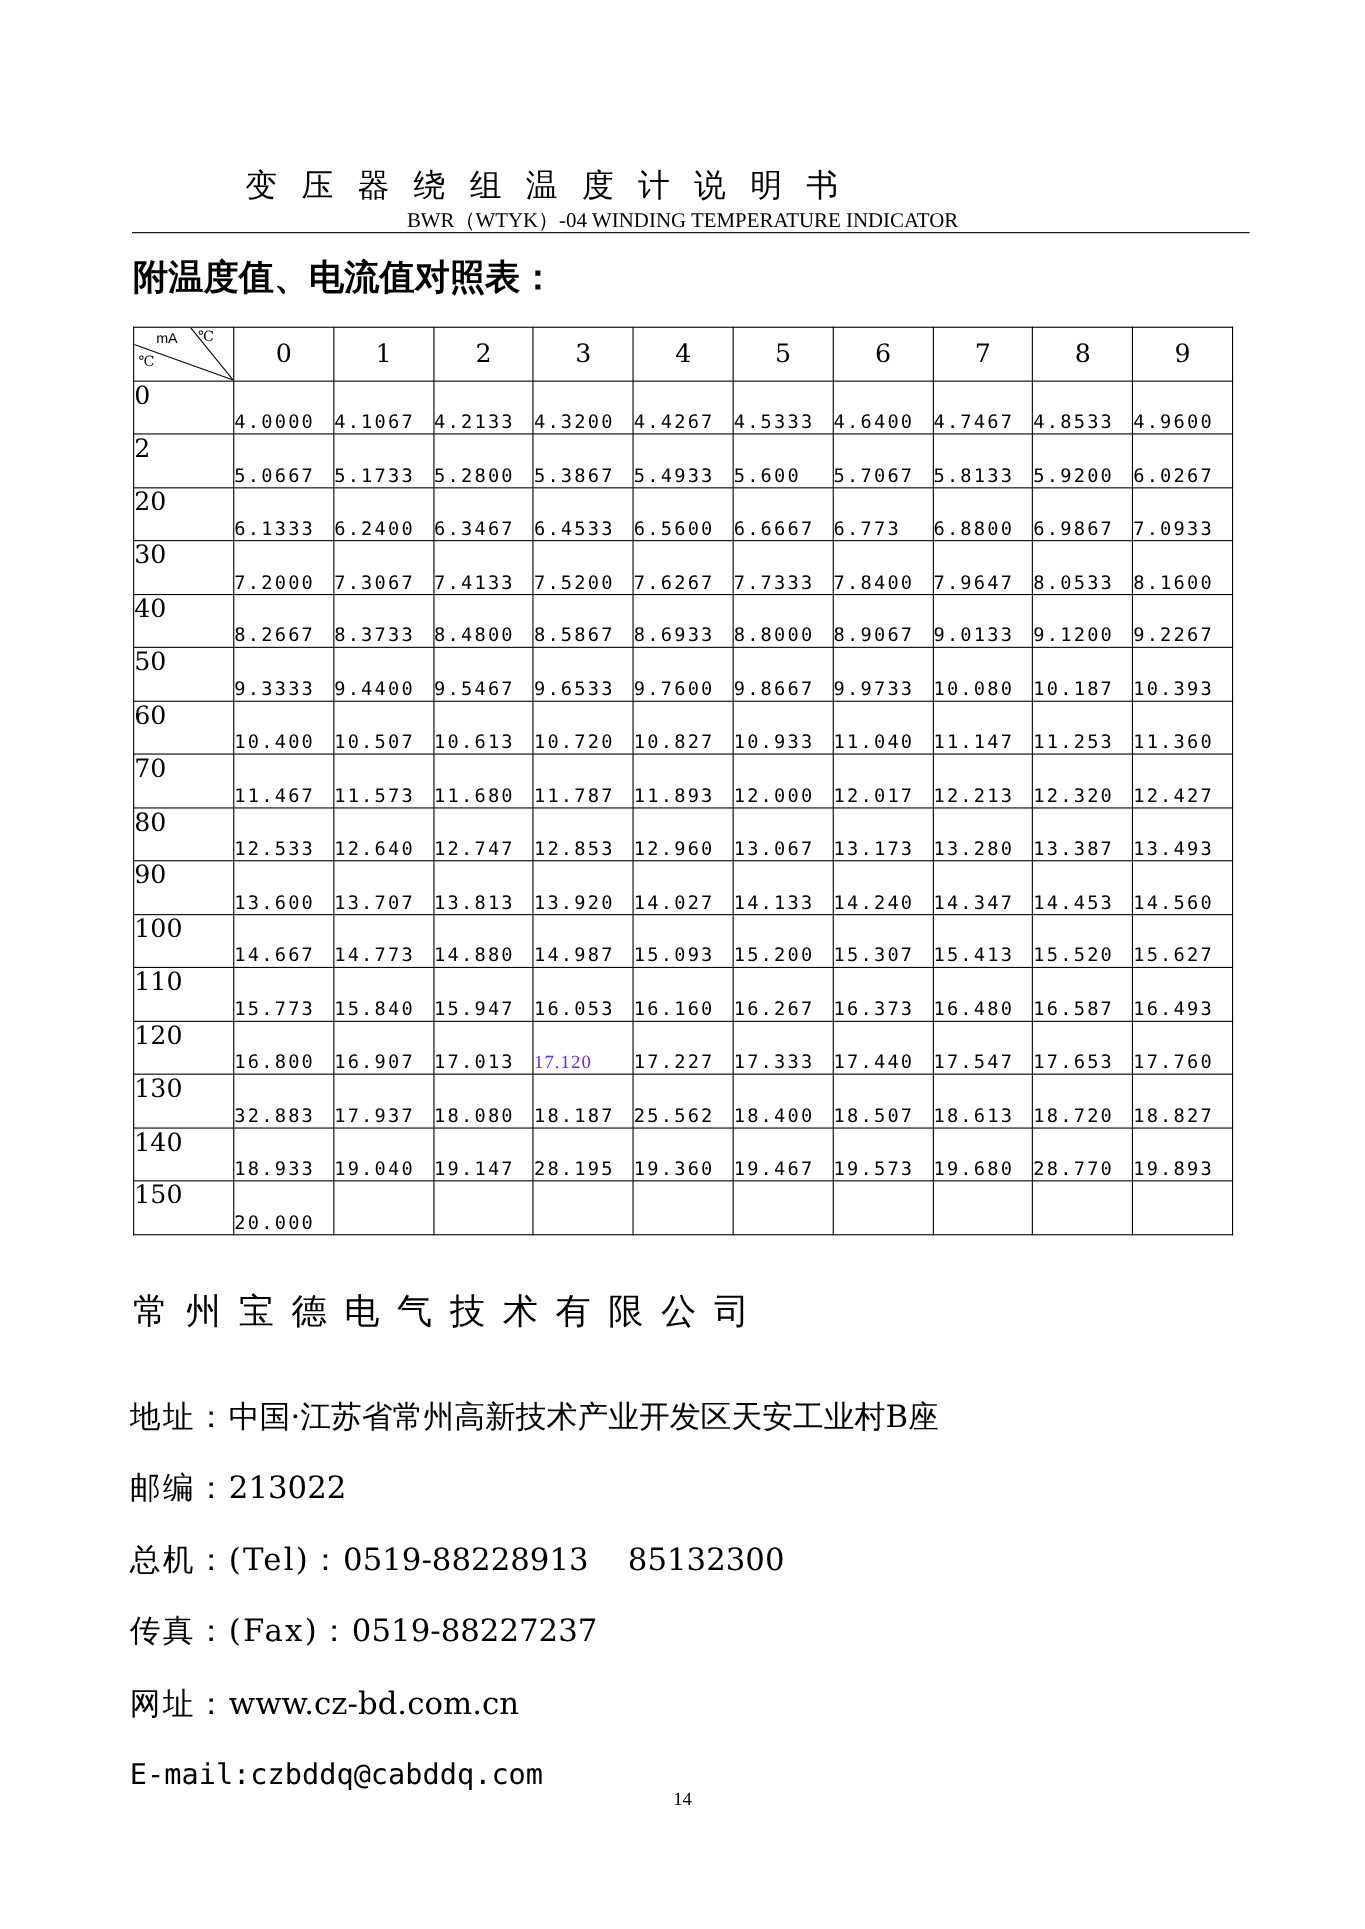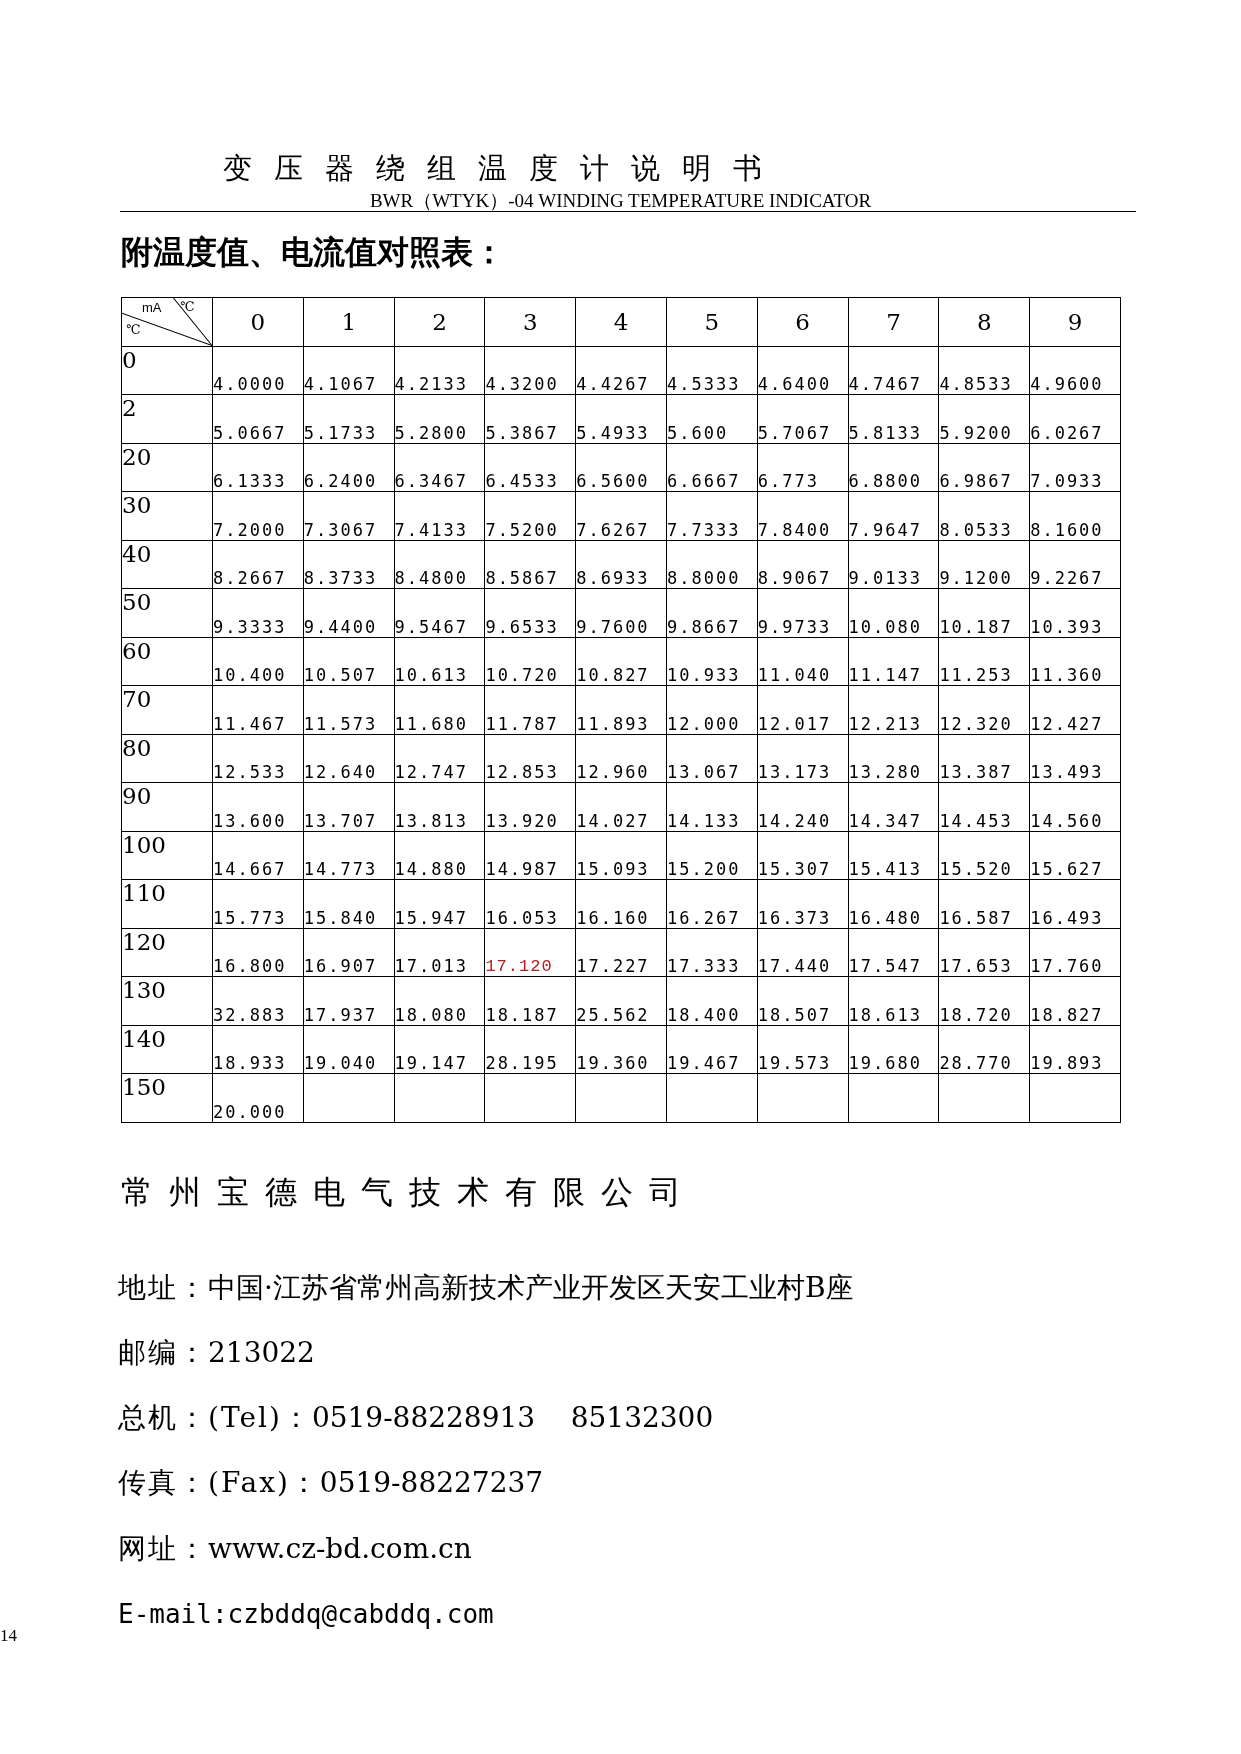--- a/index.html
+++ b/index.html
@@ -6,30 +6,30 @@
   body { width: 1241px; height: 1754px; position: relative; overflow: hidden; color: #000; font-family: "DejaVu Serif", serif; }
   .doc-title { position: absolute; top: 150px; left: 0; width: 1007px; text-align: center; font-size: 29px; letter-spacing: 22px; font-family: "DejaVu Serif", serif; line-height: 36px; }
   .doc-subtitle { position: absolute; top: 190px; left: 0; width: 1241px; text-align: center; font-size: 19px; font-family: "Liberation Serif", serif; line-height: 22px; }
   .header-rule { position: absolute; top: 211px; left: 120px; width: 1016px; height: 0; border-top: 1.5px solid #000; }
   .section-title { position: absolute; top: 232px; left: 121px; font-size: 32px; font-weight: bold; font-family: "DejaVu Sans", sans-serif; line-height: 40px; }
   table.ref-table { position: absolute; top: 297px; left: 121px; width: 1000px; border-collapse: collapse; table-layout: fixed; }
   table.ref-table td, table.ref-table th { border: 1.5px solid #000; padding: 0; height: 47.5px; font-weight: normal; }
   table.ref-table th { font-family: "DejaVu Serif", serif; font-size: 23px; text-align: center; }
   td.row-head { font-family: "DejaVu Serif", serif; font-size: 23px; text-align: left; padding-left: 14px; vertical-align: top; padding-top: 6px; }
   td.val { font-family: "DejaVu Sans Mono", monospace; font-size: 17px; letter-spacing: 2px; text-align: left; padding-left: 4px; vertical-align: bottom; padding-bottom: 6px; white-space: nowrap; }
-  td.val.alt { font-family: Liberation Mono, monospace; color: #b91c1c; letter-spacing: 1px; }
+  td.val.alt { font-family: Liberation Serif, serif; color: #6d28d9; letter-spacing: 1px; }
   th.corner { position: relative; overflow: hidden; }
   th.corner svg { position: absolute; left: 0; top: 0; width: 100%; height: 100%; }
   .corner-ma { position: absolute; left: 20px; top: 2px; font-size: 13px; font-family: Liberation Sans, sans-serif; }
   .corner-c1 { position: absolute; left: 58px; top: 1px; font-size: 13px; font-family: "DejaVu Serif", serif; }
   .corner-c2 { position: absolute; left: 4px; top: 24px; font-size: 13px; font-family: "DejaVu Serif", serif; }
   .company-name { position: absolute; top: 1170px; left: 121px; font-size: 32px; font-family: "DejaVu Sans", sans-serif; letter-spacing: 16px; line-height: 44px; }
   .info-line { position: absolute; left: 118px; font-size: 28px; font-family: "DejaVu Serif", serif; line-height: 36px; white-space: pre; margin-top: 33px; }
   .info-line .lbl { letter-spacing: 2px; }
-  .page-number { position: absolute; top: 1626px; left: 0; width: 1241px; text-align: left; font-size: 17px; font-family: "Liberation Serif", serif; }
+  .page-number { position: absolute; top: 1626px; left: 0; width: 1241px; text-align: center; font-size: 17px; font-family: "Liberation Serif", serif; }
 </style>
 </head>
 <body>
 
 <div class="doc-title">变压器绕组温度计说明书</div>
 <div class="doc-subtitle">BWR（WTYK）-04 WINDING TEMPERATURE INDICATOR</div>
 <div class="header-rule"></div>
 
 <div class="section-title">附温度值、电流值对照表：</div>
 

